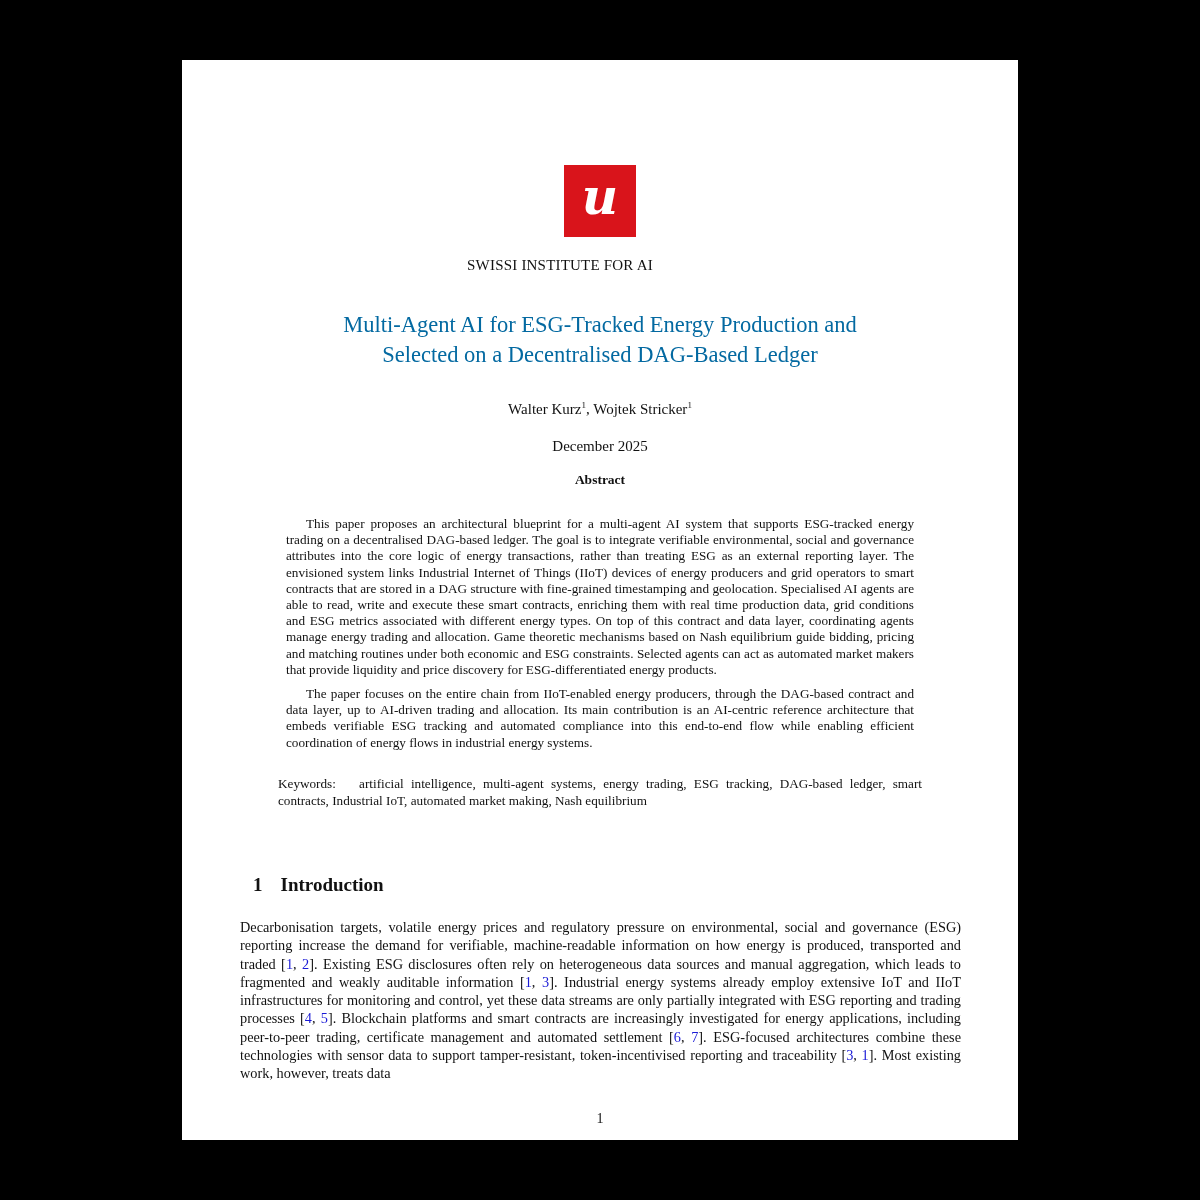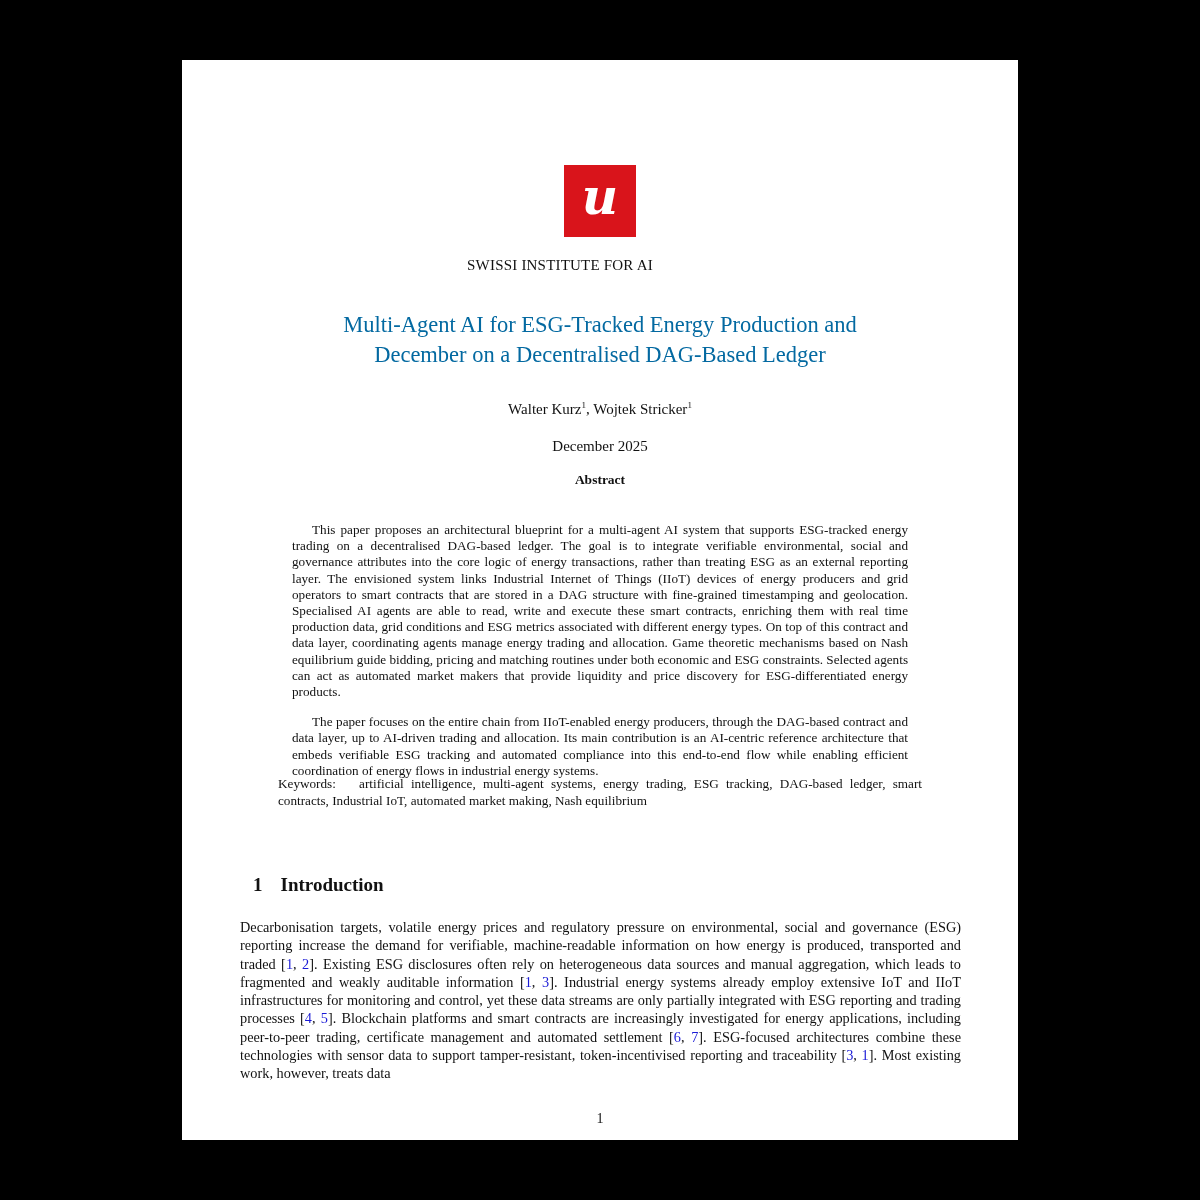--- a/index.html
+++ b/index.html
@@ -52,21 +52,21 @@
       text-align: center; font-size: 15px;
     }
     .abstract-head {
       position: absolute; left: 0; width: 1200px; top: 472px;
       text-align: center; font-size: 13.5px; font-weight: bold;
     }
     .abstract {
       position: absolute; left: 278px; width: 644px; top: 508px;
       font-size: 13.2px; line-height: 16.2px; text-align: justify;
     }
-    .abstract p { margin: 14px; text-indent: 20px; }
+    .abstract p { margin: 8px; text-indent: 20px; }
     .keywords {
       position: absolute; left: 278px; width: 644px; top: 776px;
       font-size: 13.2px; line-height: 16.5px; text-align: justify;
     }
     .keywords b { font-weight: normal; margin-right: 16px; }
     .section-head {
       position: absolute; left: 253px; top: 874px;
       font-size: 19px; font-weight: bold;
     }
     .section-head .num { margin-right: 18px; }
@@ -87,21 +87,21 @@
 <div class="page"></div>
 
 <div class="logo">
   <span>u</span>
 </div>
 
 <div class="institute">SWISSI INSTITUTE FOR AI</div>
 
 <div class="title">
   <div>Multi-Agent AI for ESG-Tracked Energy Production and</div>
-  <div>December on a Decentralised DAG-Based Ledger</div>
+  <div>Selected on a Decentralised DAG-Based Ledger</div>
 </div>
 
 <div class="authors">
   <span>Walter Kurz</span><sup>1</sup><span>, </span><span>Wojtek Stricker</span><sup>1</sup>
 </div>
 
 <div class="date">December 2025</div>
 
 <div class="abstract-head">Abstract</div>
 

